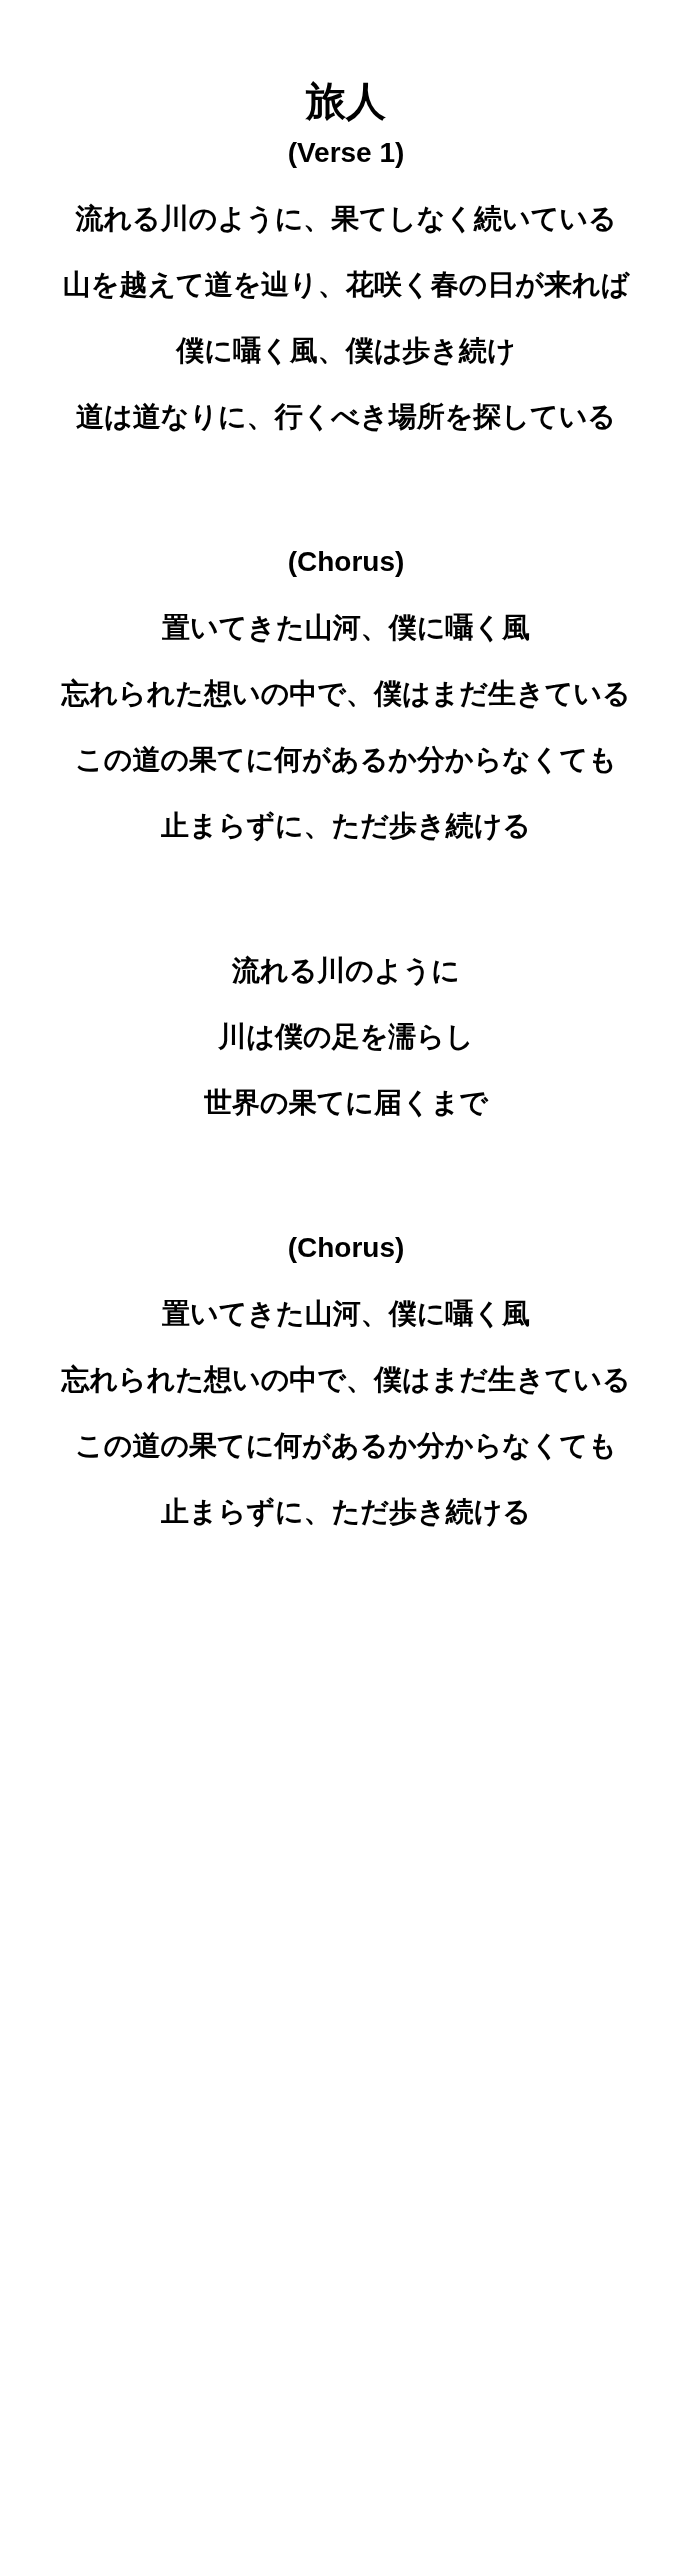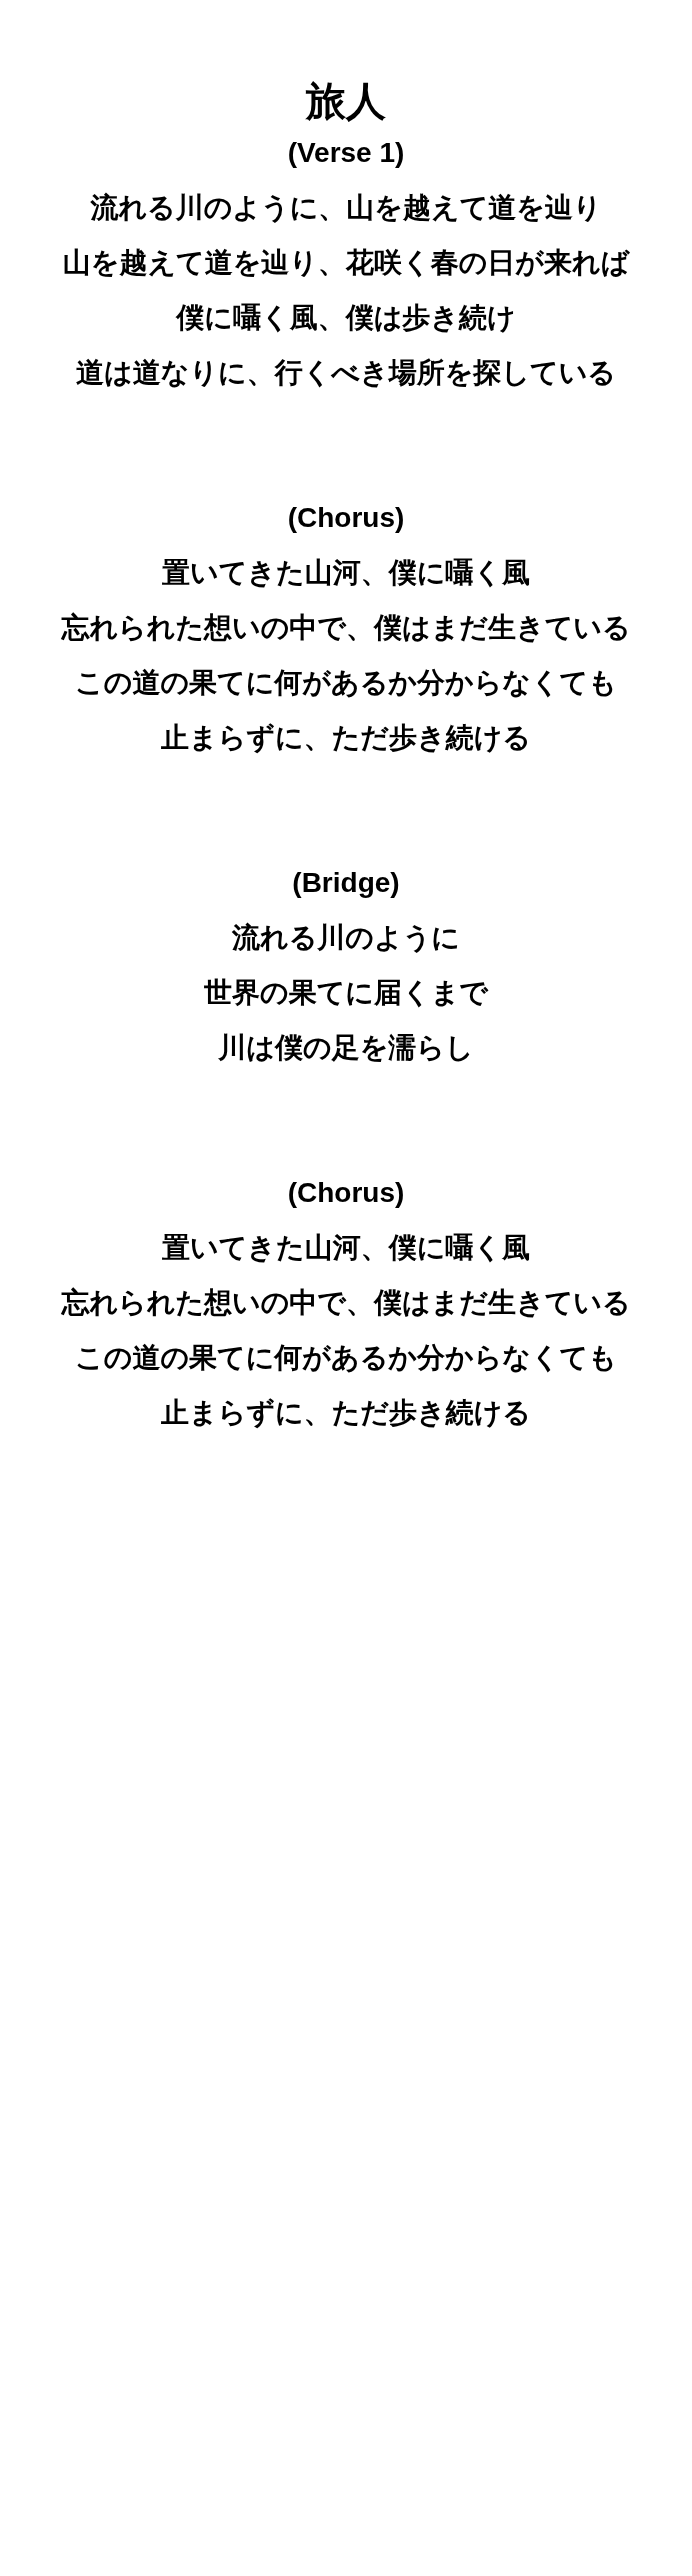--- a/index.html
+++ b/index.html
@@ -29,21 +29,21 @@
   }
   .sections {
     display: flex;
     flex-direction: column;
     gap: 117px;
     width: 100%;
   }
   .lyric-section {
     display: flex;
     flex-direction: column;
-    gap: 27px;
+    gap: 38px;
     width: 100%;
   }
   .section-label,
   .lyric-line {
     font-family: "Liberation Sans", "DejaVu Sans", sans-serif;
     font-weight: 700;
     font-size: 28px;
     line-height: 1;
     color: #000000;
     margin: 0;
@@ -52,37 +52,36 @@
   }
 </style>
 </head>
 <body style="background: rgb(255, 255, 255);">
 
 <div class="page" style="color: rgb(0, 0, 0);">
   <h1 class="title">旅人</h1>
   <div class="sections" id="sections">
       <section class="lyric-section">
         <p class="section-label">(Verse 1)</p>
-        <p class="lyric-line">流れる川のように、山を越えて道を辿り</p>
+        <p class="lyric-line">流れる川のように、果てしなく続いている</p>
         <p class="lyric-line">山を越えて道を辿り、花咲く春の日が来れば</p>
         <p class="lyric-line">僕に囁く風、僕は歩き続け</p>
         <p class="lyric-line">道は道なりに、行くべき場所を探している</p>
       </section>
       <section class="lyric-section">
         <p class="section-label">(Chorus)</p>
         <p class="lyric-line">置いてきた山河、僕に囁く風</p>
         <p class="lyric-line">忘れられた想いの中で、僕はまだ生きている</p>
         <p class="lyric-line">この道の果てに何があるか分からなくても</p>
         <p class="lyric-line">止まらずに、ただ歩き続ける</p>
       </section>
       <section class="lyric-section">
-        <p class="section-label">(Bridge)</p>
         <p class="lyric-line">流れる川のように</p>
+        <p class="lyric-line">川は僕の足を濡らし</p>
         <p class="lyric-line">世界の果てに届くまで</p>
-        <p class="lyric-line">川は僕の足を濡らし</p>
       </section>
       <section class="lyric-section">
         <p class="section-label">(Chorus)</p>
         <p class="lyric-line">置いてきた山河、僕に囁く風</p>
         <p class="lyric-line">忘れられた想いの中で、僕はまだ生きている</p>
         <p class="lyric-line">この道の果てに何があるか分からなくても</p>
         <p class="lyric-line">止まらずに、ただ歩き続ける</p>
       </section>
     </div>
 </div>

